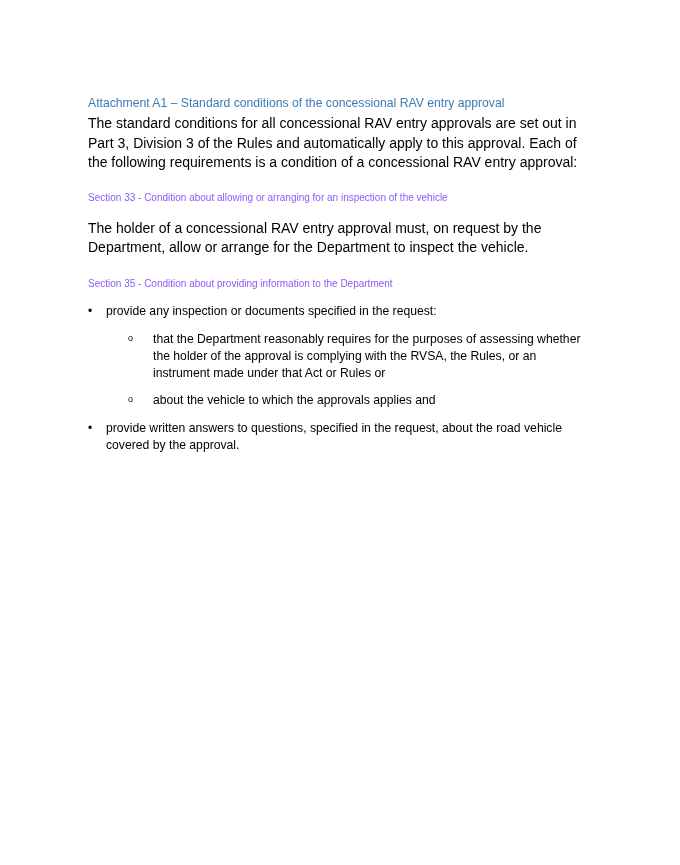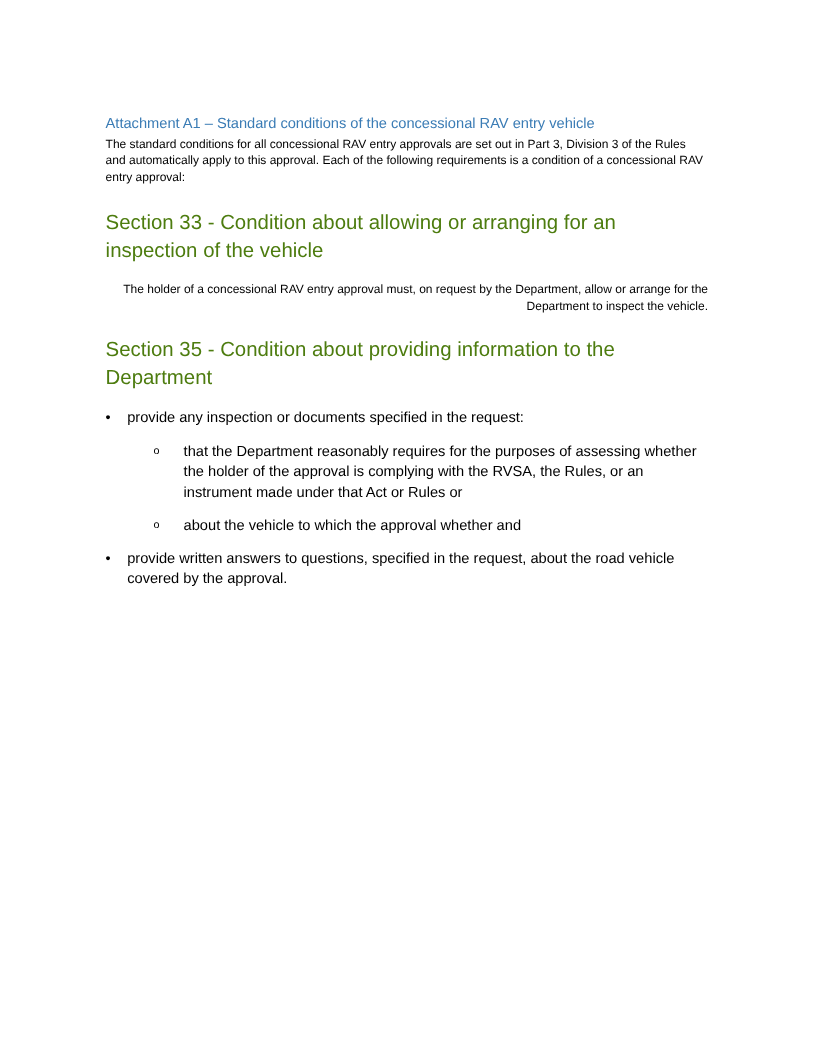--- a/index.html
+++ b/index.html
@@ -22,36 +22,35 @@
     padding: 95px 88px 0 88px;
   }
   .doc-heading {
     color: #3b7cb5;
     font-size: 12.2px;
     line-height: 1.35;
     margin: 0 0 3px 0;
     font-weight: normal;
   }
   .section-heading {
-    color: #4d7c0f;
-    font-size: 17px;
+    color: #8b5cf6;
+    font-size: 10px;
     line-height: 1.35;
     margin: 19px 0 3px 0;
     font-weight: normal;
   }
   .body-text {
-    font-size: 10px;
+    font-size: 14px;
     line-height: 1.38;
     margin: 0 0 2px 0;
     color: #000000;
     max-width: 502px;
   }
   .para-gap {
     margin-top: 14px;
-    text-align: right;
   }
   .bullet-list {
     list-style: none;
     margin: 13px 0 0 0;
     padding: 0;
   }
   .bullet-item {
     position: relative;
     padding-left: 18px;
     font-size: 12.2px;
@@ -90,21 +89,21 @@
   }
   .sub-wrap {
     margin-left: 22px;
   }
 </style>
 </head>
 <body>
 
 <div class="page">
 
-  <h1 class="doc-heading">Attachment A1 – Standard conditions of the concessional RAV entry vehicle</h1>
+  <h1 class="doc-heading">Attachment A1 – Standard conditions of the concessional RAV entry approval</h1>
 
   <p class="body-text">The standard conditions for all concessional RAV entry approvals are set out in Part 3, Division 3 of the Rules and automatically apply to this approval. Each of the following requirements is a condition of a concessional RAV entry approval:</p>
 
   <h2 class="section-heading">Section 33 - Condition about allowing or arranging for an inspection of the vehicle</h2>
 
   <p class="body-text para-gap">The holder of a concessional RAV entry approval must, on request by the Department, allow or arrange for the Department to inspect the vehicle.</p>
 
   <h2 class="section-heading">Section 35 - Condition about providing information to the Department</h2>
 
 
@@ -112,21 +111,21 @@
     <li class="bullet-item">
       <span class="marker">•</span>
       <span>provide any inspection or documents specified in the request:</span>
       <ul class="sub-list sub-wrap">
         <li class="sub-item">
           <span class="marker">o</span>
           <span>that the Department reasonably requires for the purposes of assessing whether the holder of the approval is complying with the RVSA, the Rules, or an instrument made under that Act or Rules or</span>
         </li>
         <li class="sub-item">
           <span class="marker">o</span>
-          <span>about the vehicle to which the approval whether and</span>
+          <span>about the vehicle to which the approvals applies and</span>
         </li>
       </ul>
     </li>
     <li class="bullet-item">
       <span class="marker">•</span>
       <span>provide written answers to questions, specified in the request, about the road vehicle covered by the approval.</span>
     </li>
   </ul>
 
 </div>

